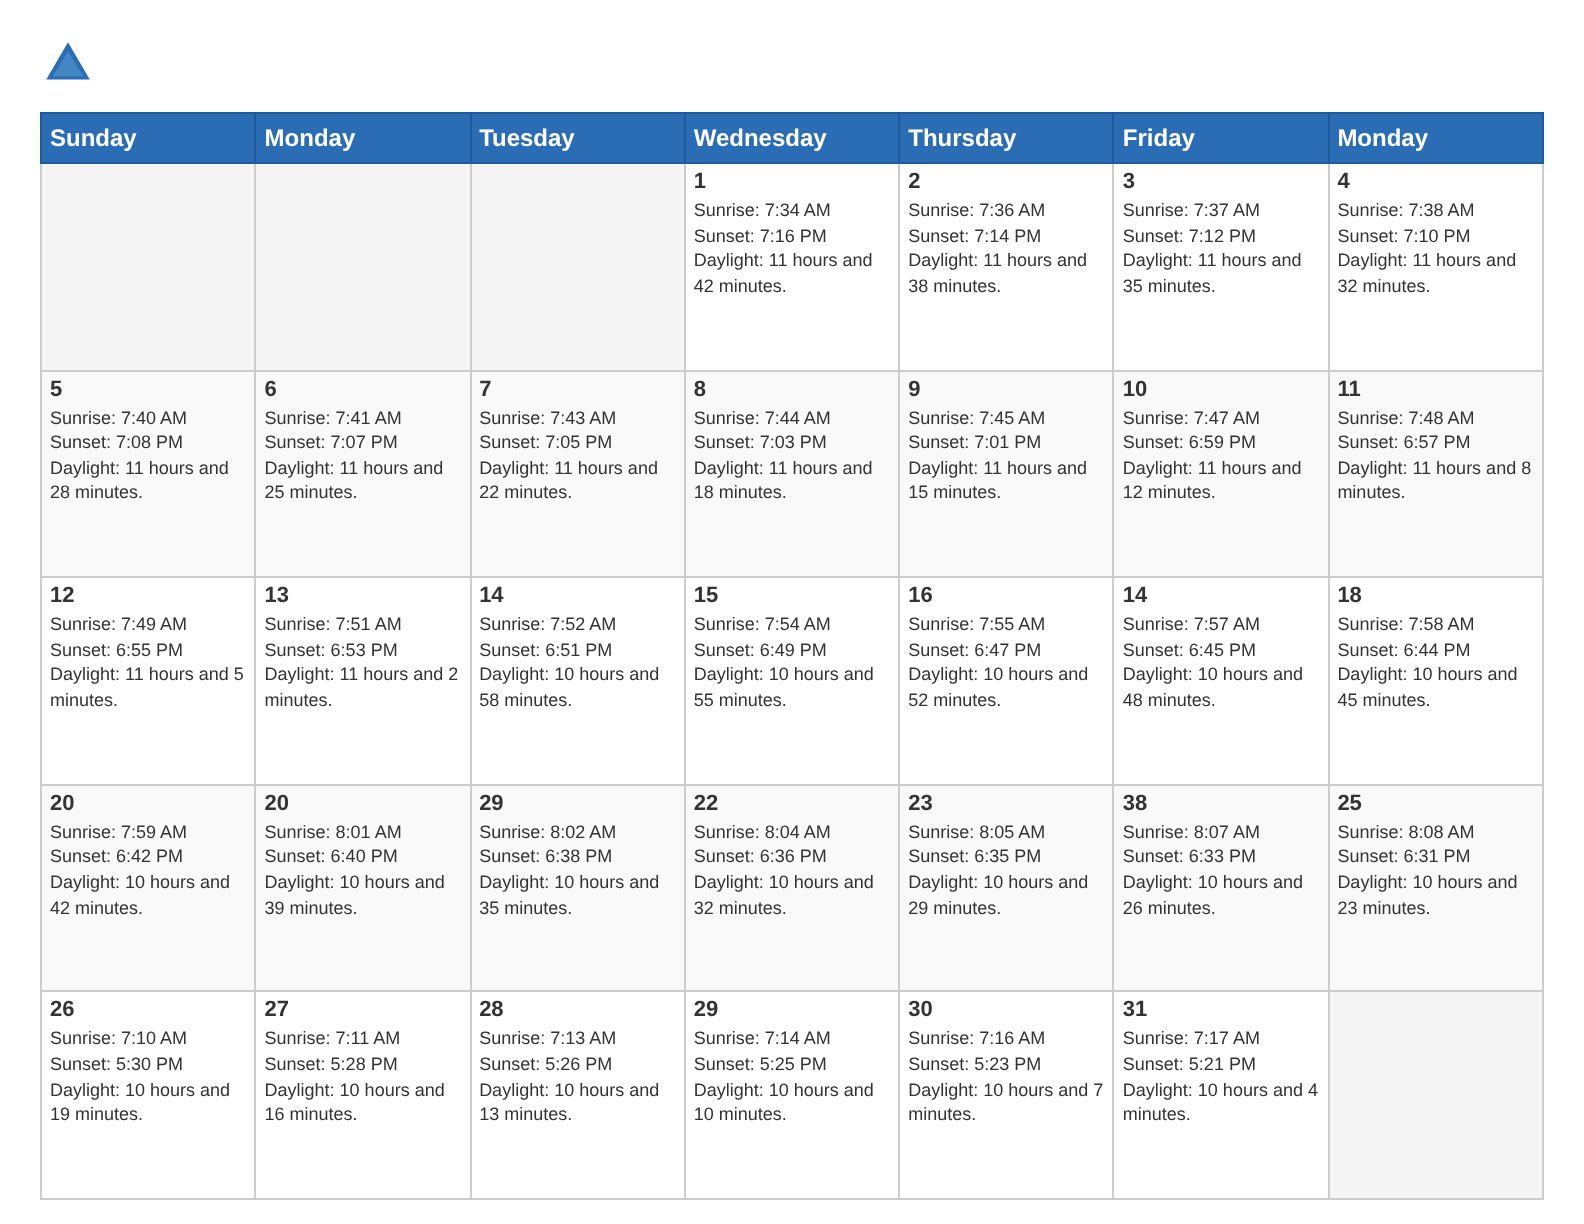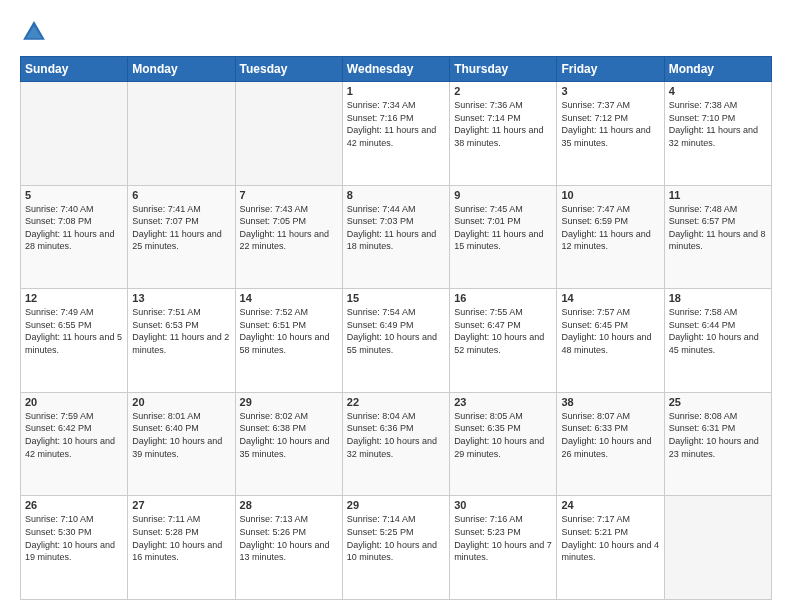--- a/index.html
+++ b/index.html
@@ -264,20 +264,20 @@
           </td>
           <td>
             <span class="day-num">29</span>
             <div class="cell-text">Sunrise: 7:14 AM<br>Sunset: 5:25 PM<br>Daylight: 10 hours and 10 minutes.</div>
           </td>
           <td>
             <span class="day-num">30</span>
             <div class="cell-text">Sunrise: 7:16 AM<br>Sunset: 5:23 PM<br>Daylight: 10 hours and 7 minutes.</div>
           </td>
           <td>
-            <span class="day-num">24</span>
+            <span class="day-num">31</span>
             <div class="cell-text">Sunrise: 7:17 AM<br>Sunset: 5:21 PM<br>Daylight: 10 hours and 4 minutes.</div>
           </td>
           <td class="empty"></td>
         </tr>
       </tbody>
   </table>
 </div>
 
 </body></html>

